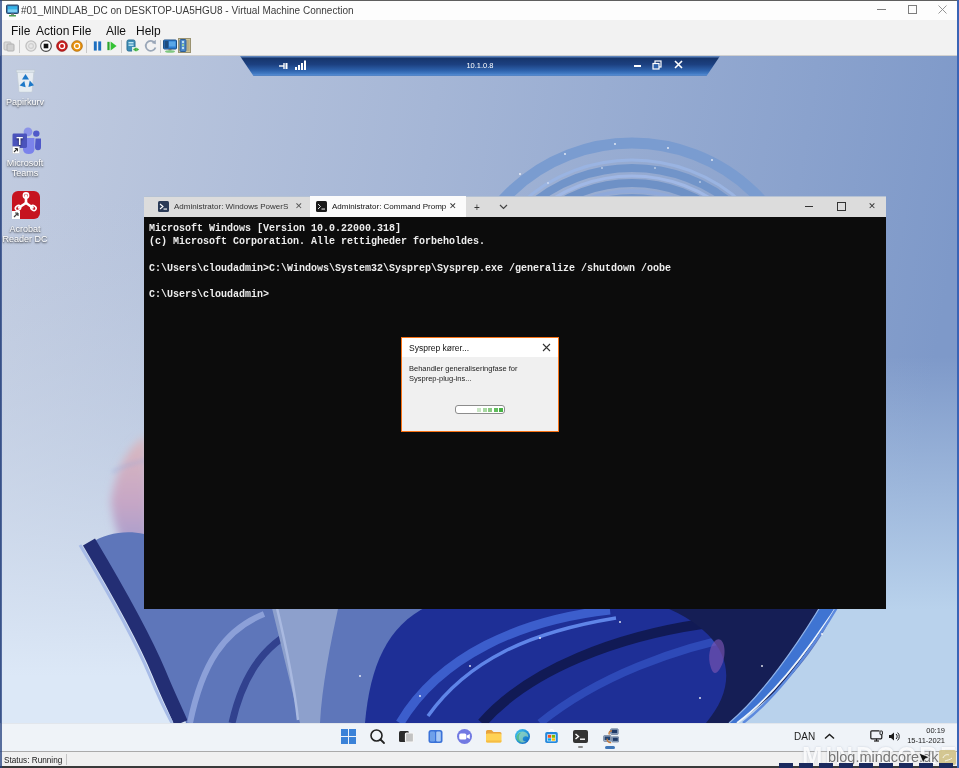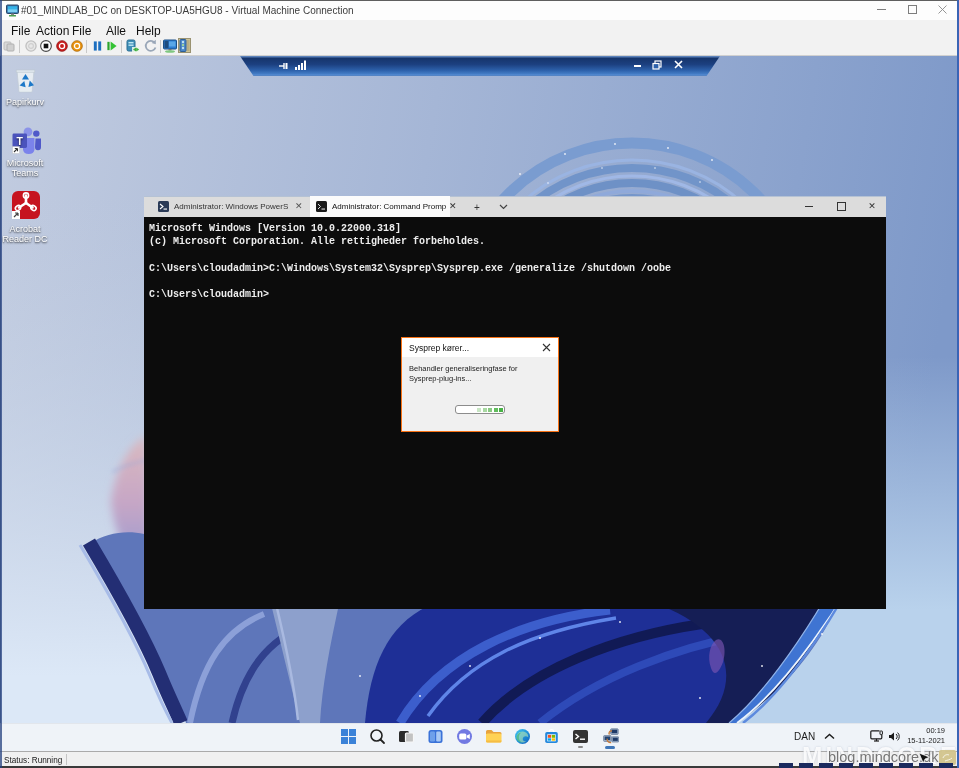--- a/index.html
+++ b/index.html
@@ -288,41 +288,42 @@
         </g>
     </svg>
     <svg class="abs" style="left:295px;top:4px" width="12" height="11" viewBox="0 0 12 11">
       <g fill="#fff">
           <rect x="0" y="7" width="2" height="3"></rect>
           <rect x="3" y="5" width="2" height="5"></rect>
           <rect x="6" y="3" width="2" height="7"></rect>
           <rect x="9" y="0.5" width="2" height="9.5"></rect>
         </g>
     </svg>
+    <div id="conntext" class="abs" style="left:240px;width:480px">10.1.0.8</div>
     <div class="abs" style="left:634px;top:9px;width:7px;height:1.6px;background:#fff"></div>
     <svg class="abs" style="left:652px;top:4px" width="10" height="10" viewBox="0 0 10 10">
       <rect x="3" y="1" width="6" height="6" fill="none" stroke="#fff" stroke-width="1.2"></rect>
       <rect x="1" y="3.5" width="6" height="5.5" fill="#2d61ab" stroke="#fff" stroke-width="1.2"></rect>
     </svg>
     <svg class="abs" style="left:674px;top:4px" width="9" height="9" viewBox="0 0 9 9">
         <path d="M1 1 L8 8 M8 1 L1 8" stroke="#fff" stroke-width="1.6"></path>
       </svg>
 
     <div id="term" class="abs">
       <div id="tabbar" class="abs"></div>
       <div class="tab" style="left:11px;width:154px;">
         <svg style="position:absolute;left:3px;top:5px" width="11" height="11" viewBox="0 0 11 11">
             <rect x="0" y="0" width="11" height="11" rx="1.5" fill="#2a3a56"></rect>
             <path d="M2 3 L5 5.5 L2 8" stroke="#fff" stroke-width="1.1" fill="none"></path>
             <rect x="5.5" y="7.5" width="3.5" height="1.1" fill="#fff"></rect>
           </svg>
         <span style="position:absolute;left:19px;top:6px;white-space:nowrap;overflow:hidden;width:116px">Administrator: Windows PowerS</span>
         <span style="position:absolute;left:140px;top:5px;font-size:9px;color:#555">✕</span>
       </div>
-      <div class="tab" style="left:166px;width:140px;background:#fbfbfb;color:#111;">
+      <div class="tab" style="left:166px;width:156px;background:#fbfbfb;color:#111;">
         <svg style="position:absolute;left:6px;top:5px" width="11" height="11" viewBox="0 0 11 11">
             <rect x="0" y="0" width="11" height="11" rx="1.5" fill="#1a1a1a"></rect>
             <path d="M2 3 L4.5 5.5 L2 8" stroke="#ddd" stroke-width="1" fill="none"></path>
             <rect x="5.5" y="7.5" width="3.5" height="1.1" fill="#ddd"></rect>
           </svg>
         <span style="position:absolute;left:22px;top:6px;white-space:nowrap;overflow:hidden;width:114px">Administrator: Command Promp</span>
         <span style="position:absolute;left:139px;top:5px;font-size:9px;color:#333">✕</span>
       </div>
       <div class="abs" style="left:330px;top:6px;font-size:10px;color:#333">+</div>
       <svg class="abs" style="left:355px;top:8px" width="9" height="6" viewBox="0 0 9 6">

